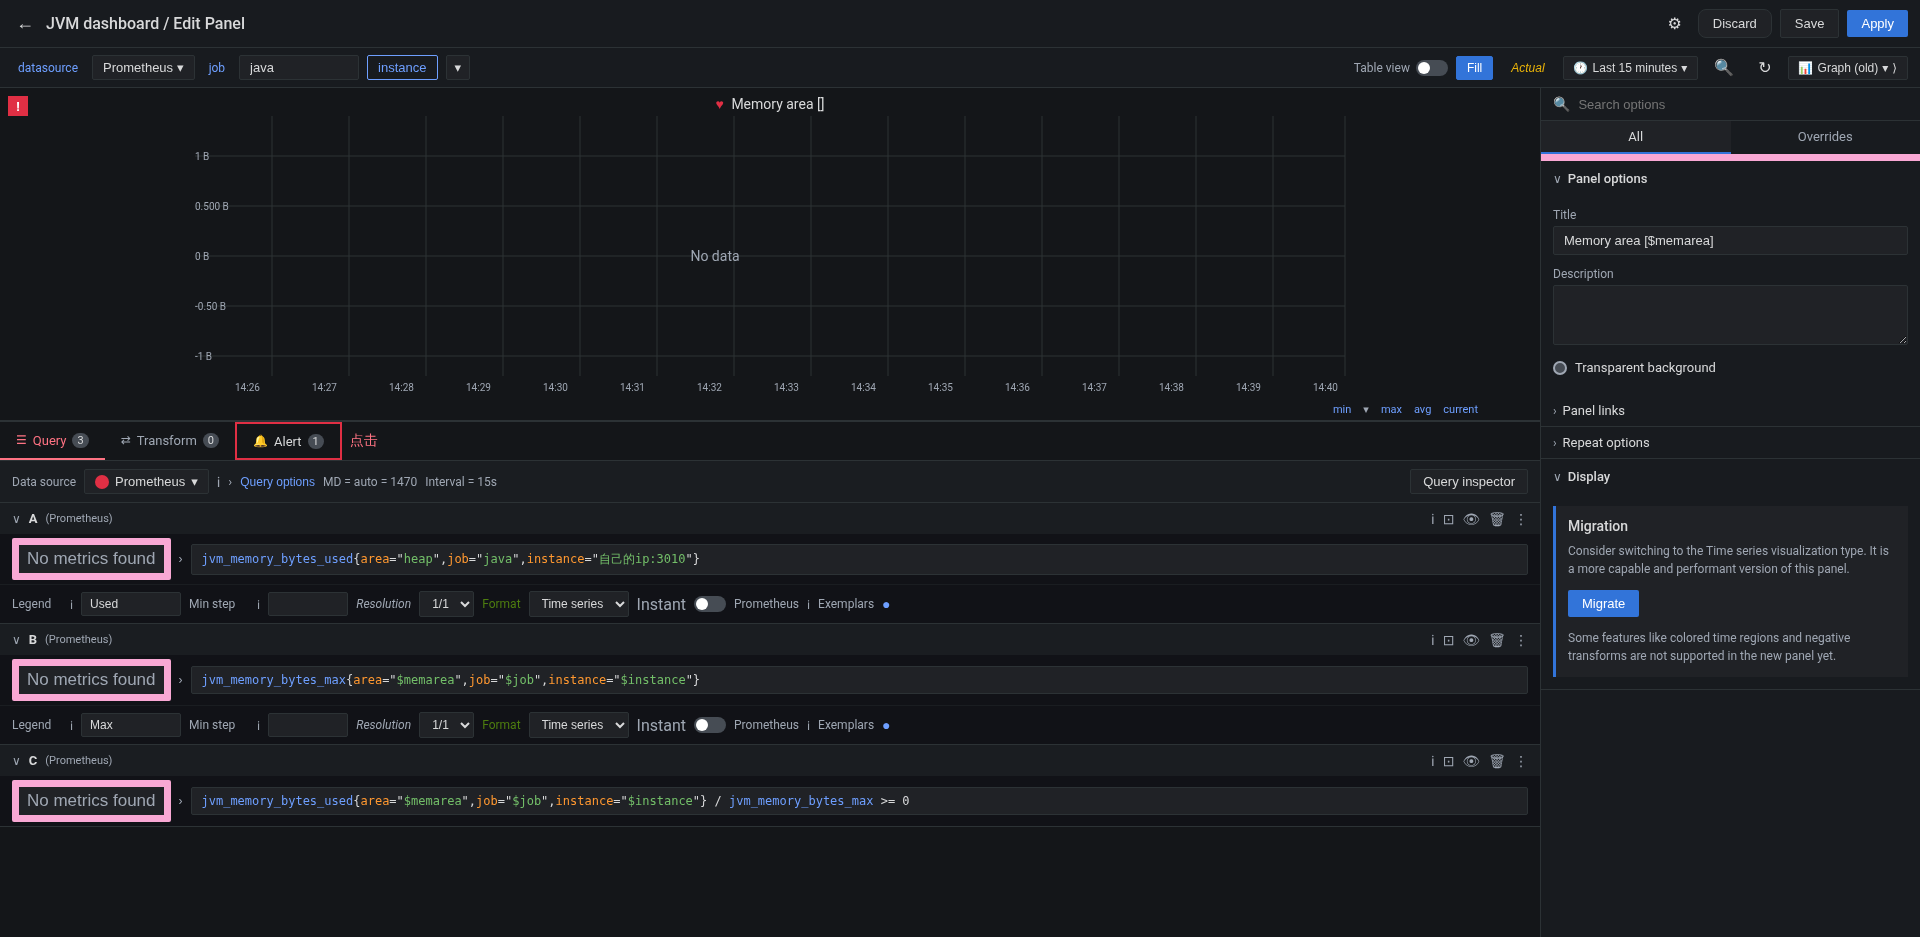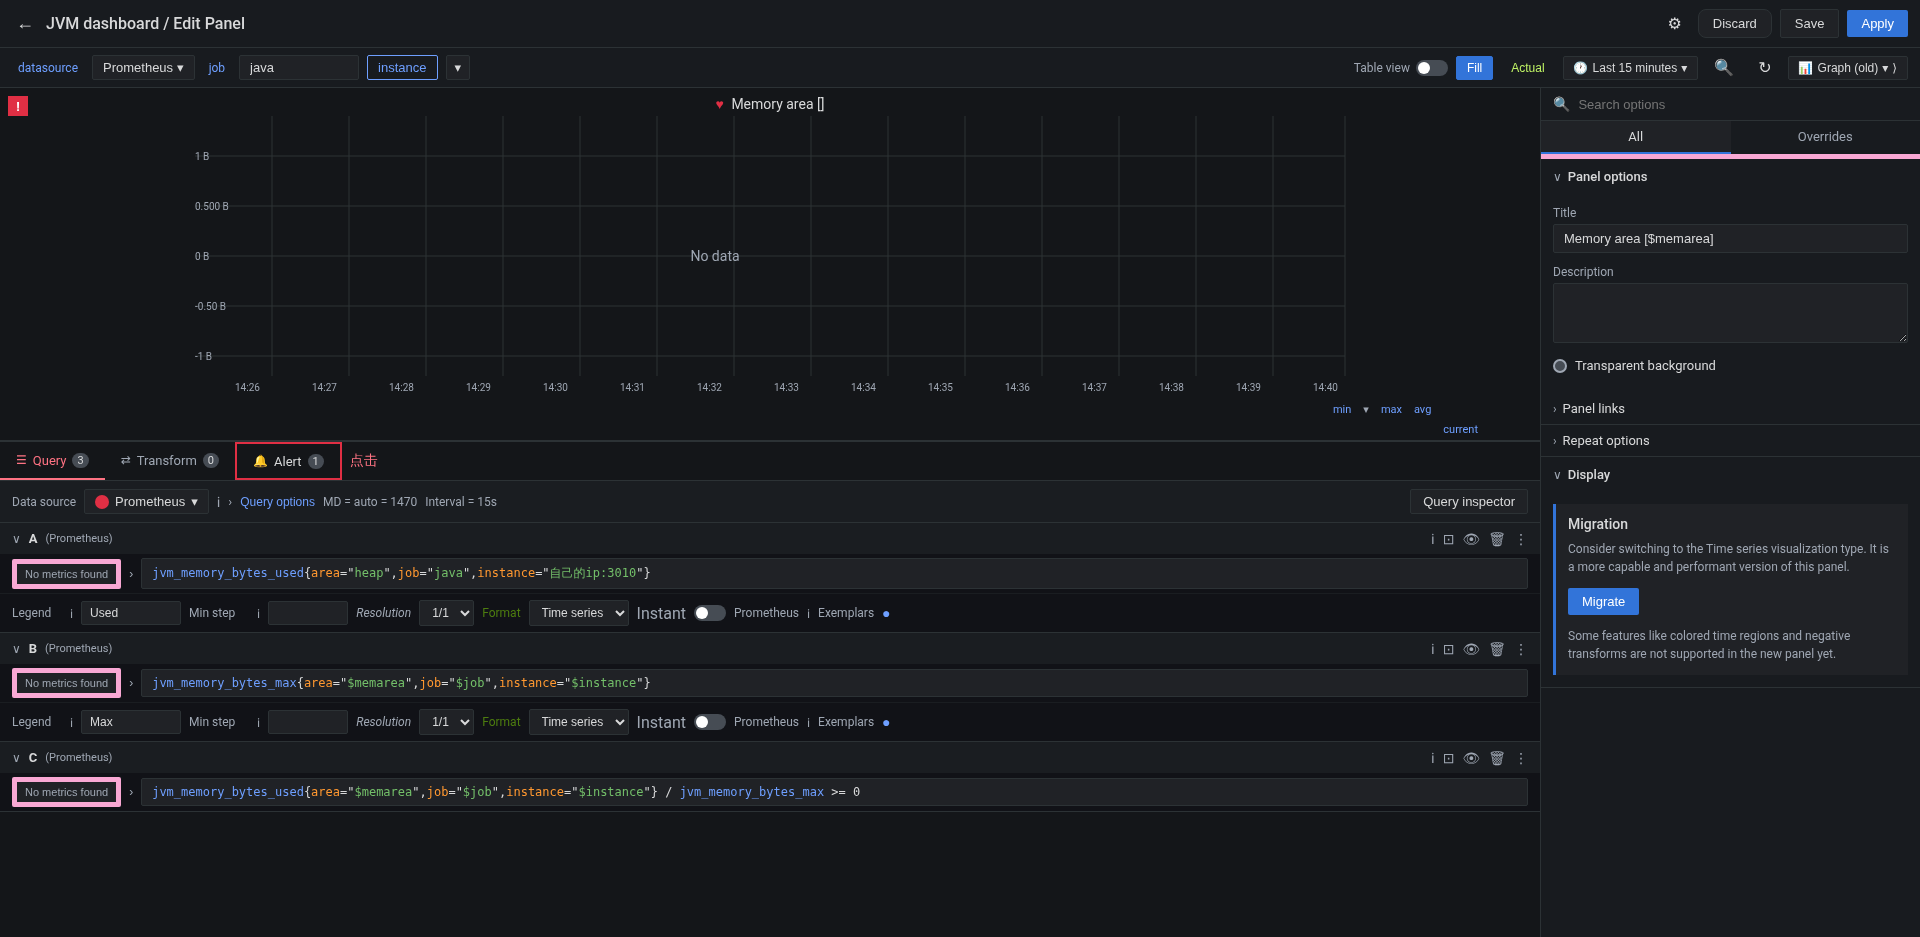--- a/index.html
+++ b/index.html
@@ -175,24 +175,25 @@
       font-size: 12px;
     }
     .btn-fill.active {
       background: #3274d9;
       border-color: #3274d9;
       color: #fff;
     }
     .btn-actual {
       background: none;
       border: none;
-      color: #bef264;
+      color: #eab308;
       cursor: pointer;
       padding: 4px 10px;
       font-size: 12px;
+      font-style: italic;
     }
     .time-range-btn {
       display: flex;
       align-items: center;
       background: #202226;
       border: 1px solid #2c3235;
       color: #d8d9da;
       cursor: pointer;
       padding: 4px 10px;
       border-radius: 2px;
@@ -414,26 +415,26 @@
     }
     .query-input-row {
       display: flex;
       align-items: center;
       padding: 4px 12px;
       background: #111217;
       gap: 8px;
     }
     .no-metrics-btn {
       background: #202226;
-      border: 5px solid #f9a8d4;
+      border: 7px solid #f9a8d4;
       color: #9fa7b3;
       cursor: pointer;
       padding: 4px 8px;
       border-radius: 2px;
-      font-size: 11px;
+      font-size: 17px;
       white-space: nowrap;
     }
     .metrics-expand-btn {
       background: none;
       border: none;
       color: #9fa7b3;
       cursor: pointer;
       font-size: 12px;
     }
     .query-text {
@@ -571,21 +572,21 @@
     .search-input {
       background: none;
       border: none;
       color: #d8d9da;
       font-size: 13px;
       outline: none;
       flex: 1;
     }
     .panel-tabs {
       display: flex;
-      border-bottom: 5px solid #f9a8d4;
+      border-bottom: 7px solid #f9a8d4;
       justify-content: flex-end;
     }
     .panel-tab {
       flex: 1;
       text-align: center;
       padding: 8px 0;
       cursor: pointer;
       font-size: 13px;
       color: #9fa7b3;
       border-bottom: 2px solid transparent;
@@ -903,21 +904,21 @@
           <text class="chart-axis-label" x="887" y="275">14:37</text>
           <text class="chart-axis-label" x="964" y="275">14:38</text>
           <text class="chart-axis-label" x="1041" y="275">14:39</text>
           <text class="chart-axis-label" x="1118" y="275">14:40</text>
         </svg>
         <div class="chart-legend">
           <span class="legend-item" style="color:#6e9fff;">min</span>
           <span style="color:#9fa7b3;">▾</span>
           <span class="legend-item" style="color:#6e9fff;">max</span>
           <span class="legend-item" style="color:#6e9fff;">avg</span>
-          <span class="legend-item" style="color:#6e9fff;margin-top:20px;">current</span>
+          <span class="legend-item" style="color:#6e9fff;">current</span>
         </div>
       </div>
     </div>
 
     <div class="tabs-bar">
       <div class="tab-item active">
         <span style="font-size:12px;">☰</span>
         <span>Query</span>
         <span class="tab-badge">3</span>
       </div>

